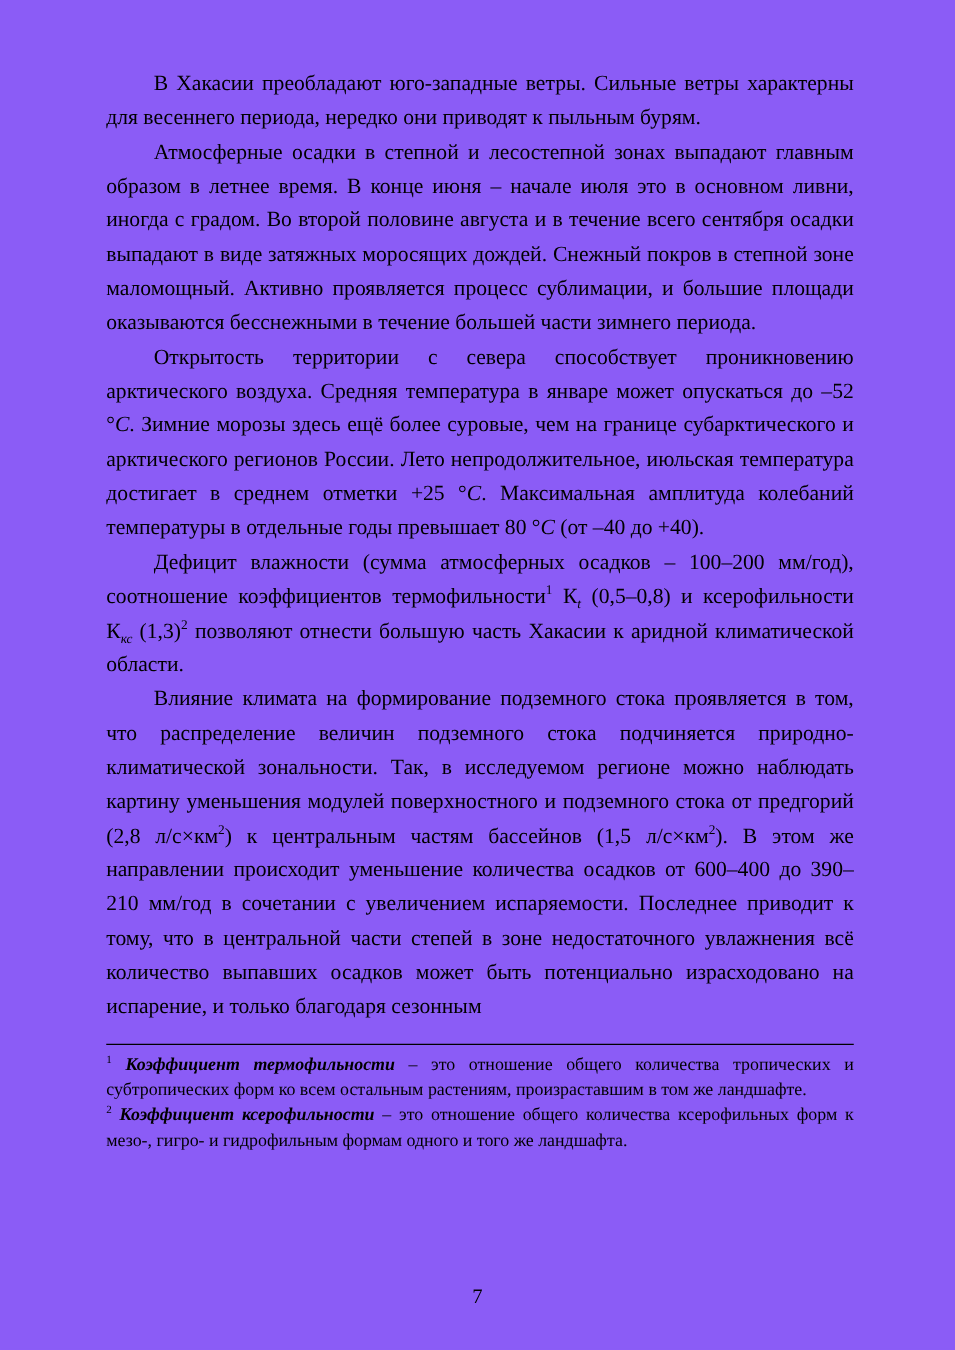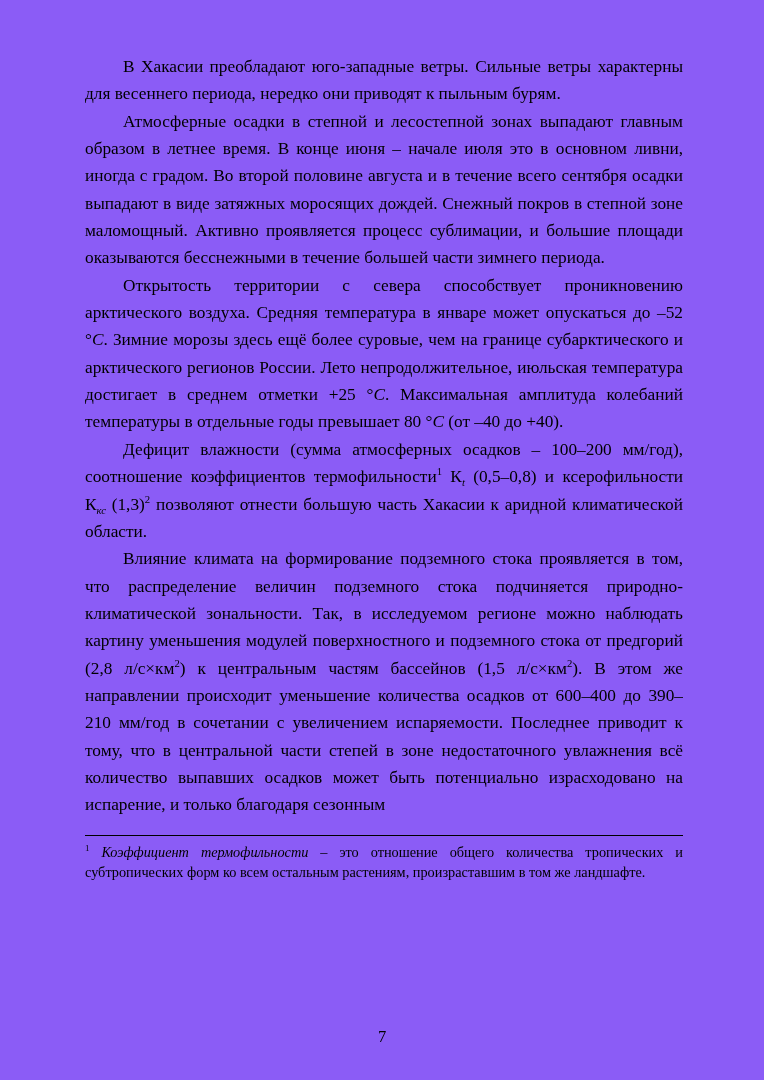--- a/index.html
+++ b/index.html
@@ -39,21 +39,21 @@
   }
   .footnotes {
     font-size: 14.3px;
     line-height: 20.4px;
   }
   .footnote {
     margin: 0;
     text-align: justify;
   }
   .it  { font-style: italic; }
-  .bit { font-style: italic; font-weight: normal; margin-top: 24px; }
+  .bit { font-style: italic; font-weight: bold; margin-top: 24px; }
   sup {
     font-size: 62%;
     vertical-align: super;
     line-height: 0;
   }
   sub {
     font-size: 62%;
     vertical-align: sub;
     line-height: 0;
   }
@@ -77,18 +77,19 @@
       <p class="para"><span>Атмосферные осадки в степной и лесостепной зонах выпадают главным образом в летнее время. В конце июня – начале июля это в основном ливни, иногда с градом. Во второй половине августа и в течение всего сентября осадки выпадают в виде затяжных моросящих дождей. Снежный покров в степной зоне маломощный. Активно проявляется процесс сублимации, и большие площади оказываются бесснежными в течение большей части зимнего периода.</span></p>
       <p class="para"><span>Открытость территории с севера способствует проникновению арктического воздуха. Средняя температура в январе может опускаться до –52 °</span><span class="it">С</span><span>. Зимние морозы здесь ещё более суровые, чем на границе субарктического и арктического регионов России. Лето непродолжительное, июльская температура достигает в среднем отметки +25 °</span><span class="it">С</span><span>. Максимальная амплитуда колебаний температуры в отдельные годы превышает 80 °</span><span class="it">С</span><span> (от –40 до +40).</span></p>
       <p class="para"><span>Дефицит влажности (сумма атмосферных осадков – 100–200 мм/год), соотношение коэффициентов термофильности</span><sup>1</sup><span> К</span><sub class="it">t</sub><span> (0,5–0,8) и ксерофильности К</span><sub class="it">кс</sub><span> (1,3)</span><sup>2</sup><span> позволяют отнести большую часть Хакасии к аридной климатической области.</span></p>
       <p class="para"><span>Влияние климата на формирование подземного стока проявляется в том, что распределение величин подземного стока подчиняется природно-климатической зональности. Так, в исследуемом регионе можно наблюдать картину уменьшения модулей поверхностного и подземного стока от предгорий (2,8 л/с×км</span><sup>2</sup><span>) к центральным частям бассейнов (1,5 л/с×км</span><sup>2</sup><span>). В этом же направлении происходит уменьшение количества осадков от 600–400 до 390–210 мм/год в сочетании с увеличением испаряемости. Последнее приводит к тому, что в центральной части степей в зоне недостаточного увлажнения всё количество выпавших осадков может быть потенциально израсходовано на испарение, и только благодаря сезонным</span></p>
     </div>
 
   <div class="footnote-block">
     <div class="footnote-rule"></div>
     <div class="footnotes">
         <p class="footnote"><sup>1</sup><span class="bit"> Коэффициент термофильности</span><span> – это отношение общего количества тропических и субтропических форм ко всем остальным растениям, произраставшим в том же ландшафте.</span></p>
+        <p class="footnote"><sup>2</sup><span class="bit"> Коэффициент ксерофильности</span><span> – это отношение общего количества ксерофильных форм к мезо-, гигро- и гидрофильным формам одного и того же ландшафта.</span></p>
       </div>
   </div>
 
   <div class="page-number">7</div>
 
 </div>
 
 </body></html>

